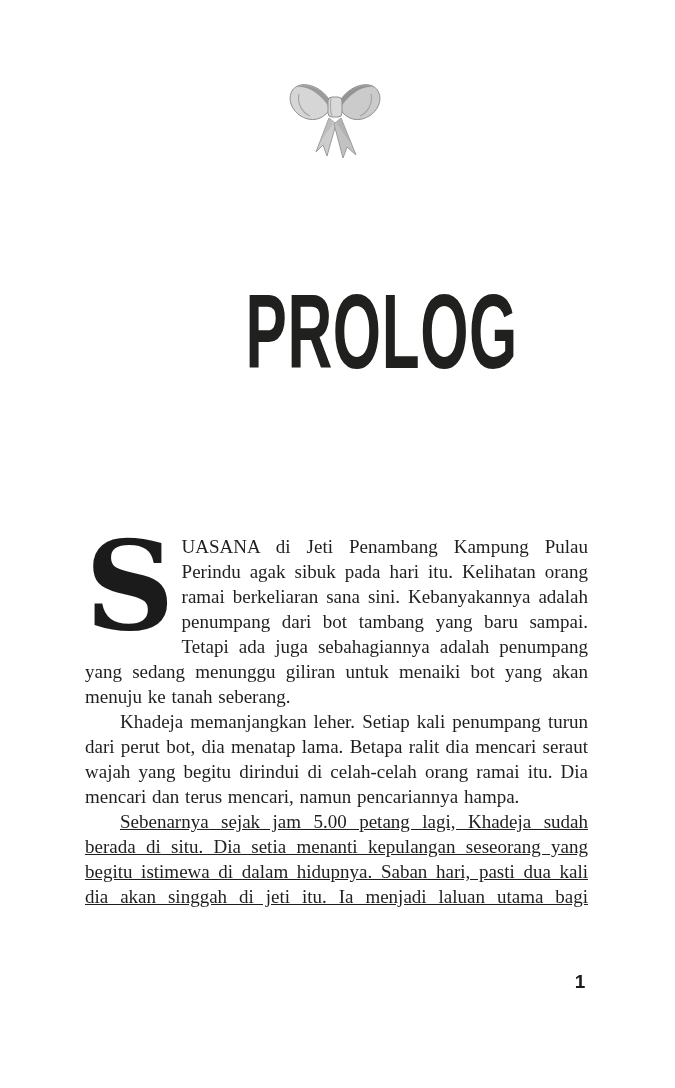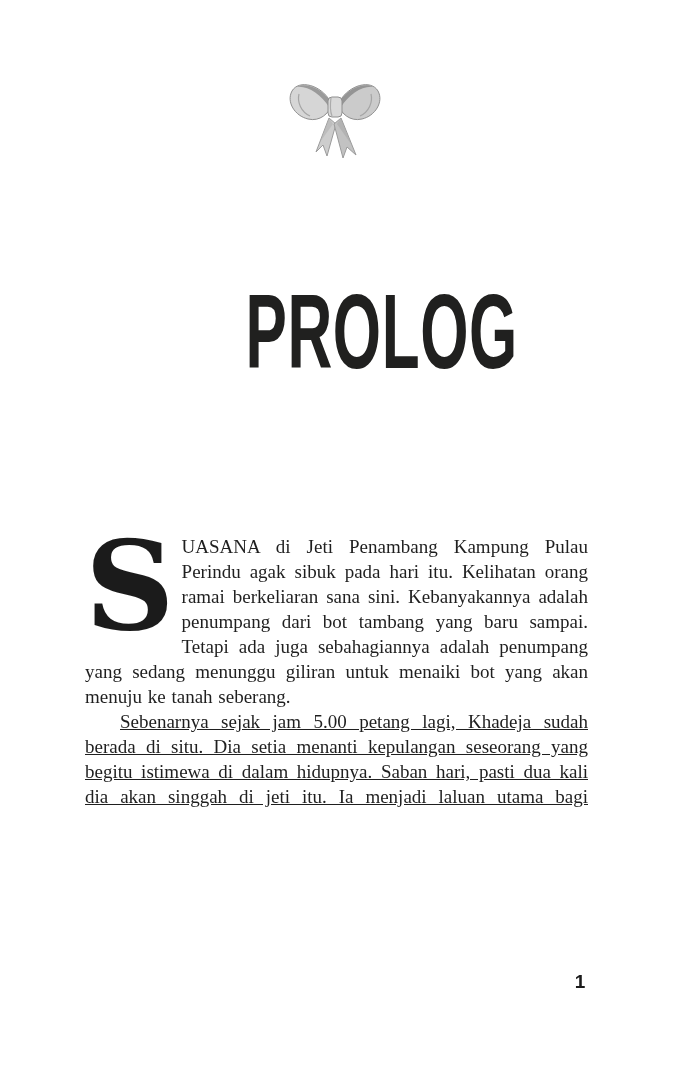--- a/index.html
+++ b/index.html
@@ -120,18 +120,19 @@
       <path d="M44 24 C43 31 43 37 45 42" fill="none" stroke="#ababab" stroke-width="1.2"></path>
     </svg>
   </div>
 
   <div class="title-wrap">
     <span class="title-text">PROLOG</span>
   </div>
 
   <div class="text-block">
     <p class="para"><span class="drop-cap">S</span><span>UASANA di Jeti Penambang Kampung Pulau Perindu agak sibuk pada hari itu. Kelihatan orang ramai berkeliaran sana sini. Kebanyakannya adalah penumpang dari bot tambang yang baru sampai. Tetapi ada juga sebahagiannya adalah penumpang yang sedang menunggu giliran untuk menaiki bot yang akan menuju ke tanah seberang.</span></p>
+    <p class="para indent">Khadeja memanjangkan leher. Setiap kali penumpang turun dari perut bot, dia menatap lama. Betapa ralit dia mencari seraut wajah yang begitu dirindui di celah-celah orang ramai itu. Dia mencari dan terus mencari, namun pencariannya hampa.</p>
     <p class="para indent continues">Sebenarnya sejak jam 5.00 petang lagi, Khadeja sudah berada di situ. Dia setia menanti kepulangan seseorang yang begitu istimewa di dalam hidupnya. Saban hari, pasti dua kali dia akan singgah di jeti itu. Ia menjadi laluan utama bagi</p>
   </div>
 
   <div class="page-number">1</div>
 
 </div>
 
 </body></html>

